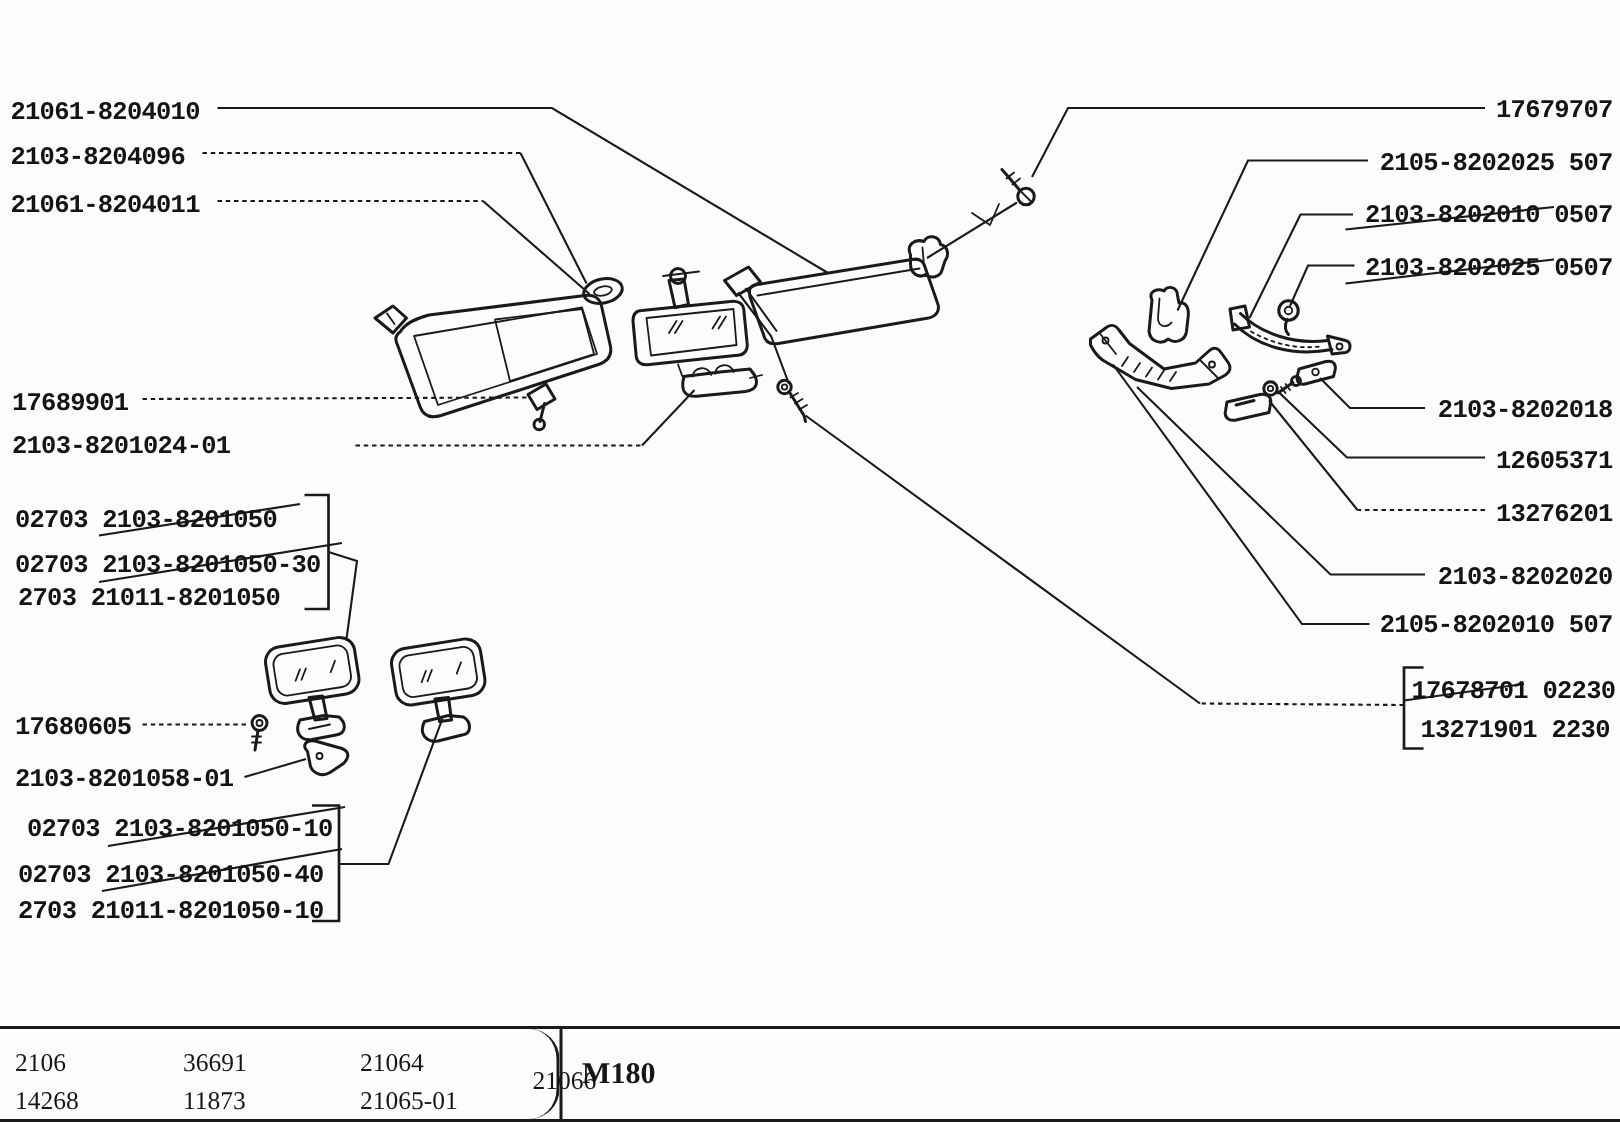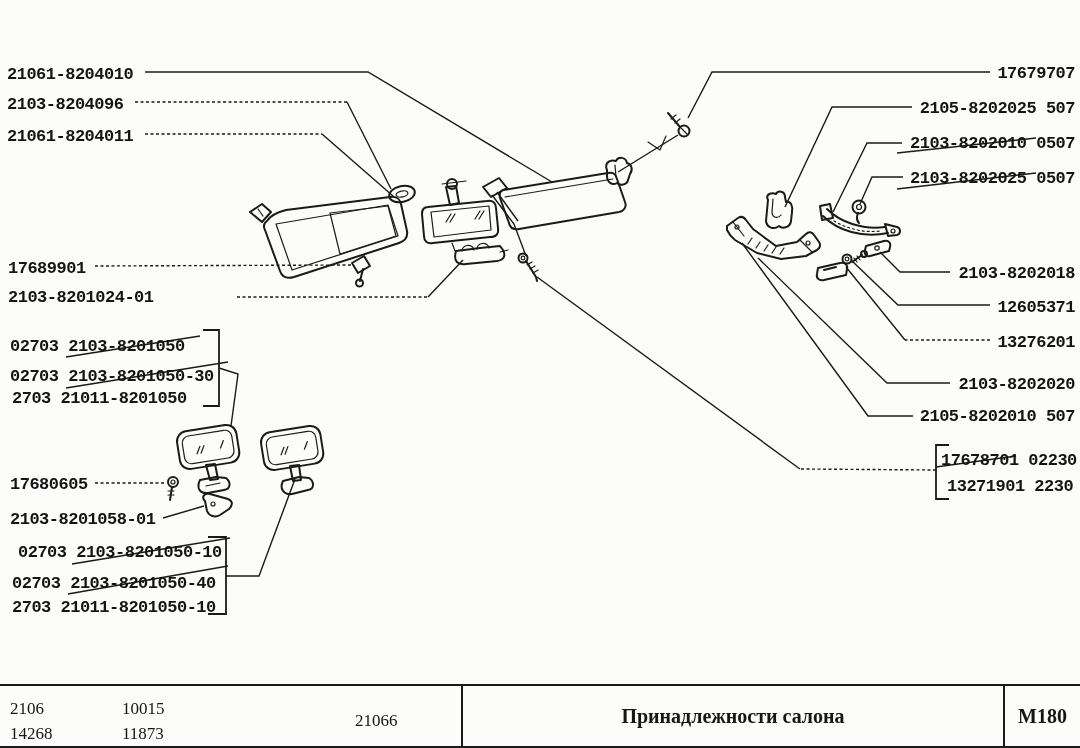--- a/index.html
+++ b/index.html
@@ -13,21 +13,21 @@
   .lblR{text-anchor:end;}
   .leader{fill:none;stroke:#1a1a1a;stroke-width:1.4;}
   .leader-dot{stroke-dasharray:3 2.5;}
   .part{fill:none;stroke:#1a1a1a;stroke-width:2;stroke-linejoin:round;stroke-linecap:round;}
   .partThin{fill:none;stroke:#1a1a1a;stroke-width:1.2;stroke-linejoin:round;stroke-linecap:round;}
   .bracket{fill:none;stroke:#1a1a1a;stroke-width:1.8;}
   .strike{stroke:#1a1a1a;stroke-width:1.5;}
   
   .footer{position:absolute;left:0;top:684px;width:1080px;height:64px;box-sizing:border-box;
           border-top:2px solid #1a1a1a;border-bottom:2px solid #1a1a1a;display:flex;}
-  .models{position:relative;width:463px;box-sizing:border-box;border-right:2px solid #1a1a1a;}
+  .models{position:relative;width:373px;box-sizing:border-box;border-right:2px solid #1a1a1a;border-radius:20px;}
   .mcol{position:absolute;top:10px;font-size:17px;line-height:25px;}
   .mcol span{display:block;}
   .mcol1{left:10px;} .mcol2{left:122px;} .mcol3{left:240px;}
   .mcol4{left:355px;top:22px;}
   .title-cell{flex:1;display:flex;align-items:center;justify-content:center;
               font-size:20px;font-weight:700;}
   .code-cell{width:77px;box-sizing:border-box;border-left:2px solid #1a1a1a;display:flex;
              align-items:center;justify-content:center;font-size:20px;font-weight:700;}
 </style>
 </head>
@@ -249,29 +249,30 @@
 </svg>
 
 
 <div class="footer">
   <div class="models">
     <div class="mcol mcol1">
       <span>2106</span>
       <span>14268</span>
     </div>
     <div class="mcol mcol2">
-      <span>10015</span>
+      <span>36691</span>
       <span>11873</span>
+    </div>
+    <div class="mcol mcol3">
+      <span>21064</span>
+      <span>21065-01</span>
     </div>
     <div class="mcol mcol4">
       <span>21066</span>
     </div>
-  </div>
-  <div class="title-cell">
-    <span>Принадлежности салона</span>
   </div>
   <div class="code-cell">
     <span>М180</span>
   </div>
 </div>
 
 
 
 
 </body></html>

